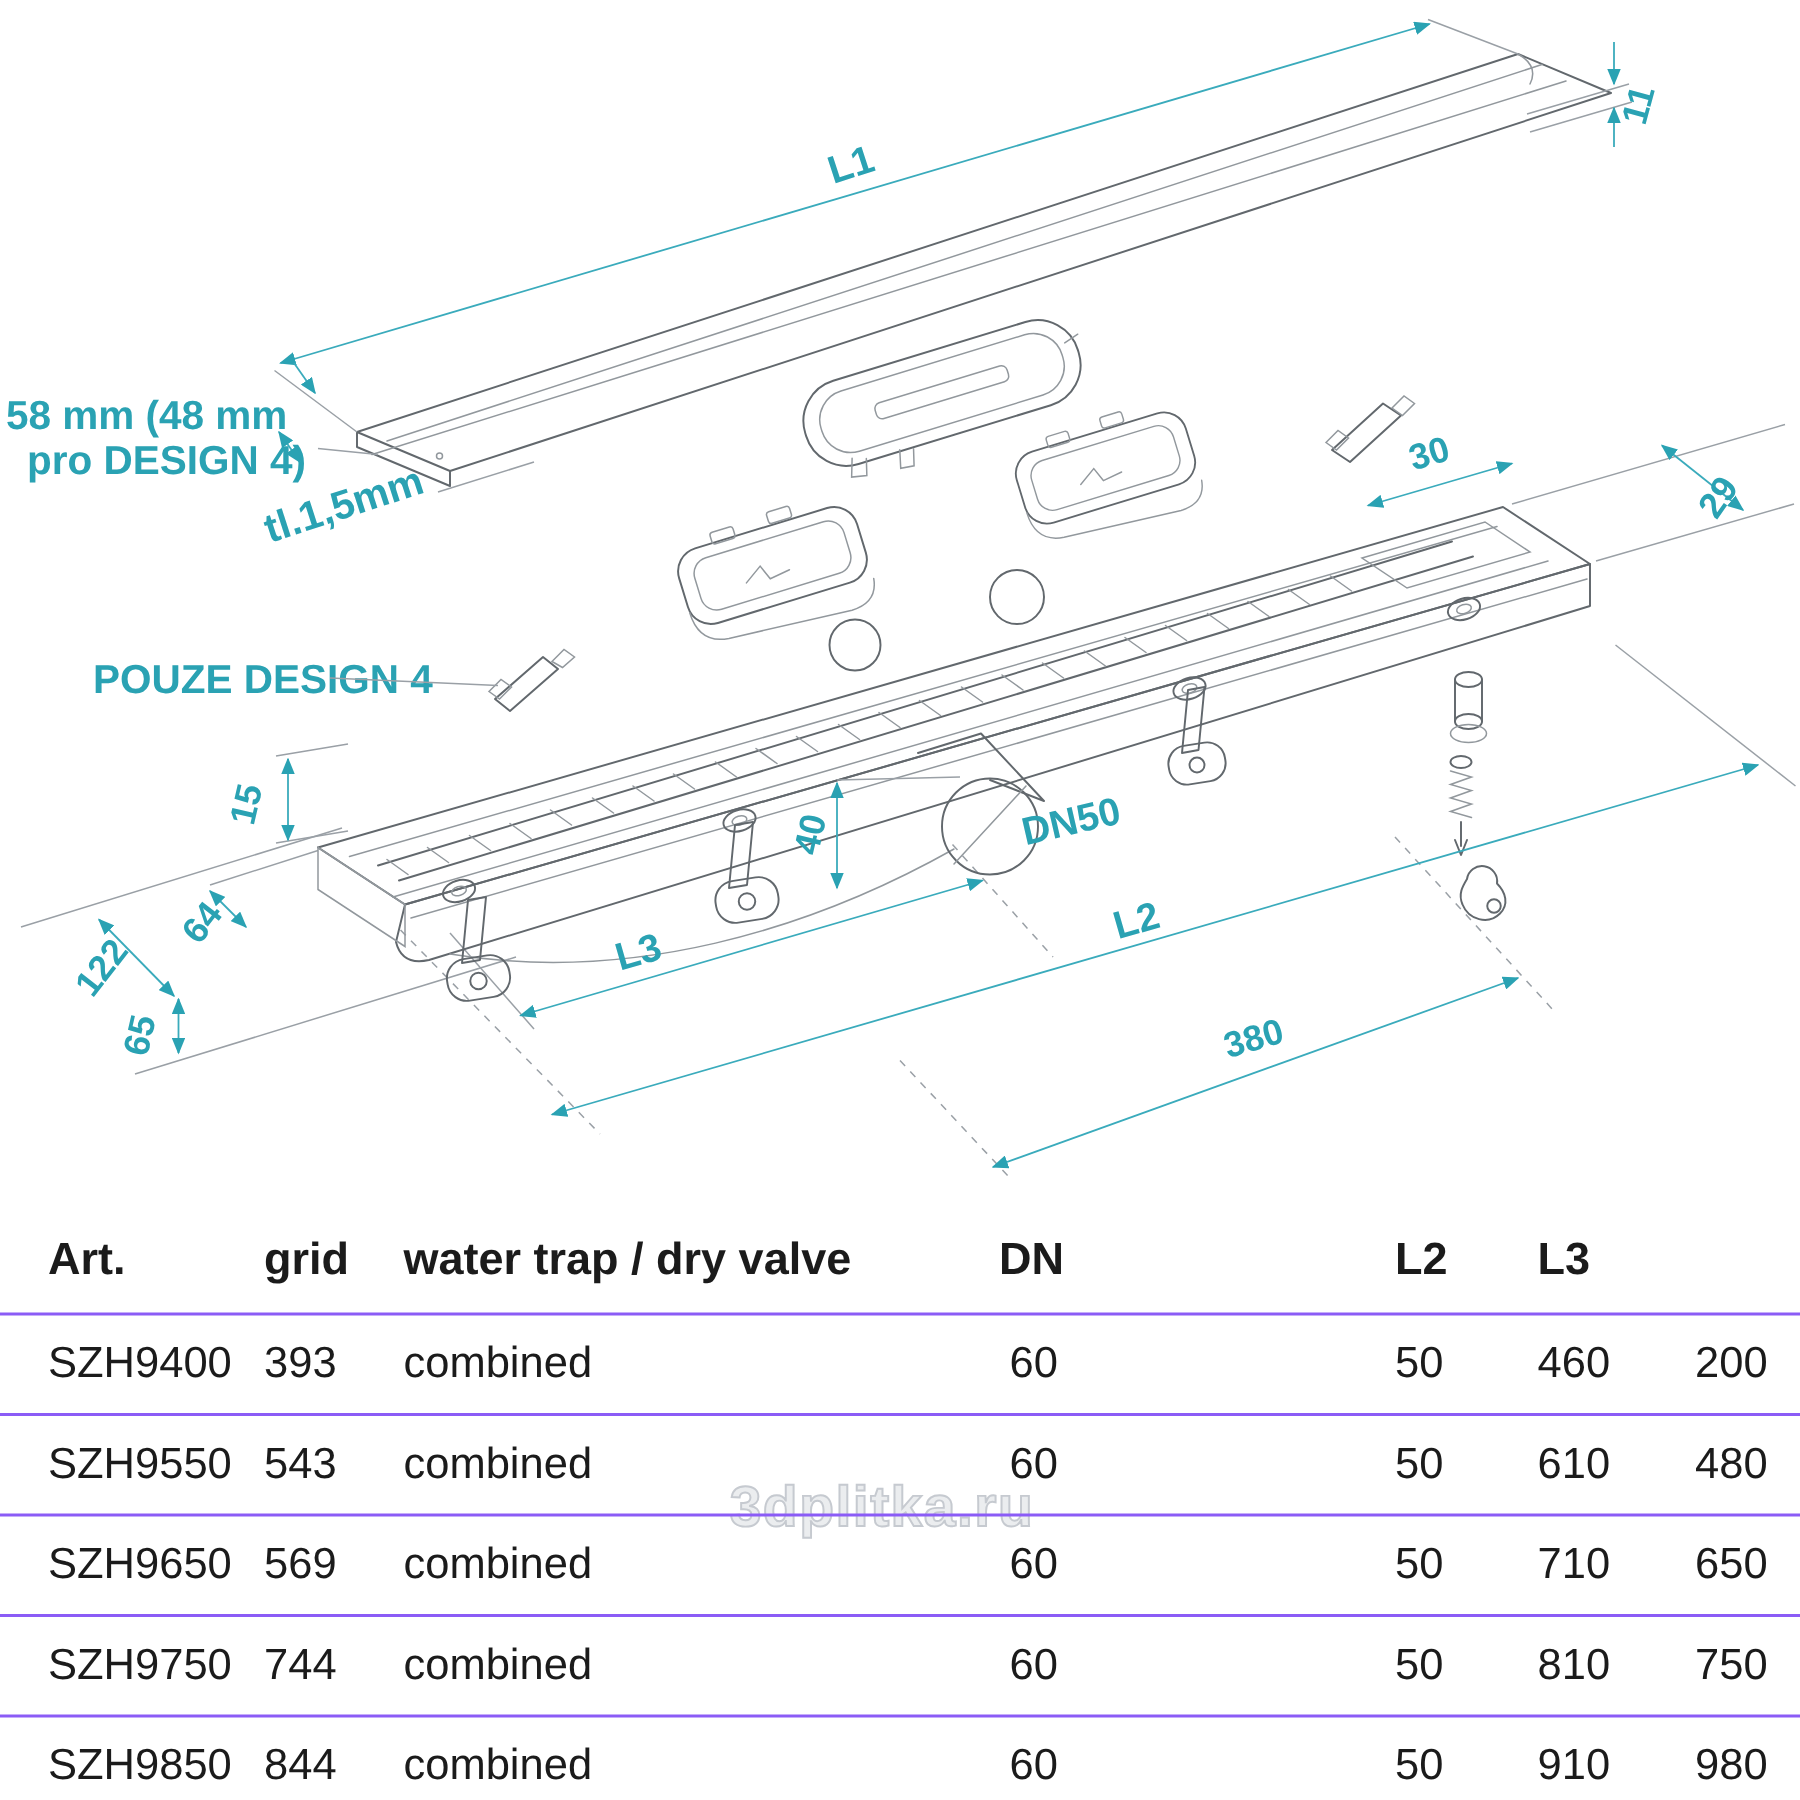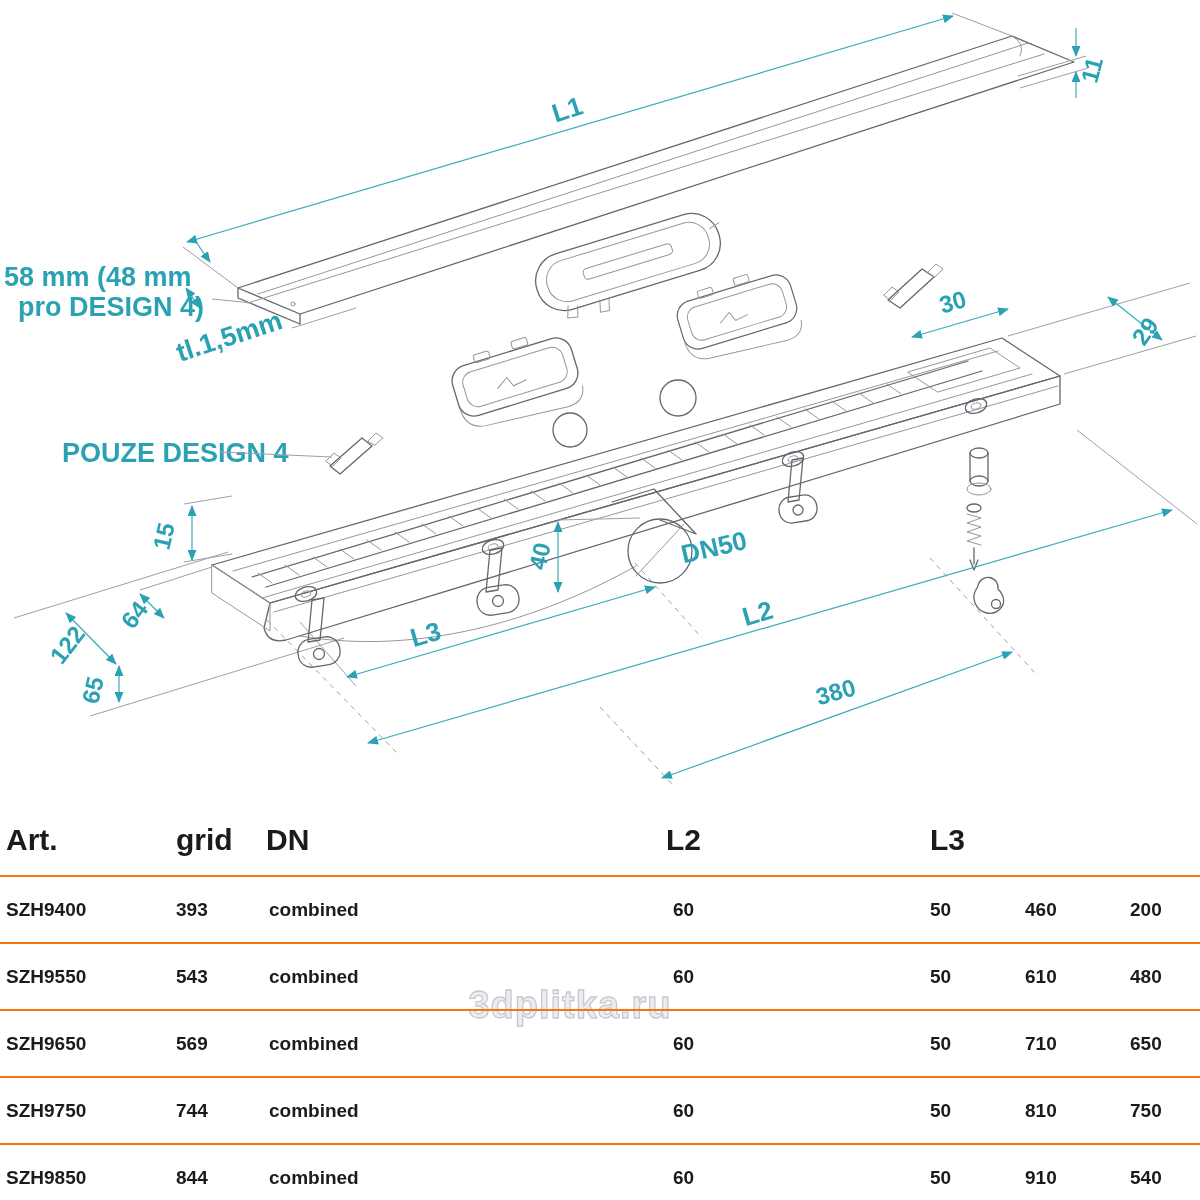--- a/index.html
+++ b/index.html
@@ -10,31 +10,31 @@
   svg text{font-family:"Liberation Sans",sans-serif;}
   .part{stroke:#62686d;stroke-width:1.3;fill:none;stroke-linecap:round;stroke-linejoin:round;}
   .part2{stroke:#92989d;stroke-width:1;fill:none;stroke-linecap:round;}
   .ext{stroke:#9aa0a6;stroke-width:1;fill:none;}
   .dash{stroke-dasharray:5 5;}
   .dimline{stroke:#3aabbc;stroke-width:1.2;fill:none;}
   .dim{fill:#2aa2b3;font-size:24px;font-weight:600;}
   .dimlg{fill:#2aa2b3;font-size:26px;font-weight:600;}
   .callout{fill:#2aa2b3;font-size:27px;font-weight:700;}
   
-  .watermark{position:absolute;left:0;top:984px;width:1140px;text-align:center;
+  .watermark{position:absolute;left:18px;top:984px;width:1140px;text-align:center;
              font-size:38px;font-weight:700;letter-spacing:1px;
              color:rgba(205,209,214,0.40);-webkit-text-stroke:1.3px #c6cad0;}
   
   .spec-table{position:absolute;left:0;top:805px;width:1200px;color:#1b1b1b;}
   .trow{display:grid;grid-template-columns:170px 96px 400px 264px 95px 105px 70px;
         align-items:center;height:65px;}
   .trow.header{height:70px;font-weight:700;font-size:30px;}
-  .trow.datarow{font-size:19px;border-top:2px solid #f97316;font-weight:bold;}
+  .trow.datarow{font-size:29px;border-top:2px solid #8b5cf6;}
   .trow.last{border-bottom:2px solid #ececec;}
-  .c-art{padding-left:6px;}
+  .c-art{padding-left:6px;margin-left:26px;}
   .c-grid{padding-left:6px;}
   .c-trap{padding-left:3px;}
   .c-flow{padding-left:7px;}
   .c-dn,.c-l2,.c-l3{text-align:left;padding-right:4px;}
 </style>
 </head>
 <body>
 
 <div class="screen">
 
@@ -266,20 +266,21 @@
     </g>
   </svg>
   </div>
 
   <div class="watermark">3dplitka.ru</div>
 
   <div class="spec-table">
     <div class="trow header">
       <span class="c-art">Art.</span>
       <span class="c-grid">grid</span>
+      <span class="c-trap">water trap / dry valve</span>
       <span class="c-dn">DN</span>
       <span class="c-l2">L2</span>
       <span class="c-l3">L3</span>
     </div>
 
     <div class="trow datarow">
       <span class="c-art">SZH9400</span>
       <span class="c-grid">393</span>
       <span class="c-trap">combined</span>
       <span class="c-flow">60</span>
@@ -318,17 +319,17 @@
       <span class="c-l3">750</span>
     </div>
 
     <div class="trow datarow last">
       <span class="c-art">SZH9850</span>
       <span class="c-grid">844</span>
       <span class="c-trap">combined</span>
       <span class="c-flow">60</span>
       <span class="c-dn">50</span>
       <span class="c-l2">910</span>
-      <span class="c-l3">540</span>
+      <span class="c-l3">980</span>
     </div>
   </div>
 
 </div>
 
 </body></html>

